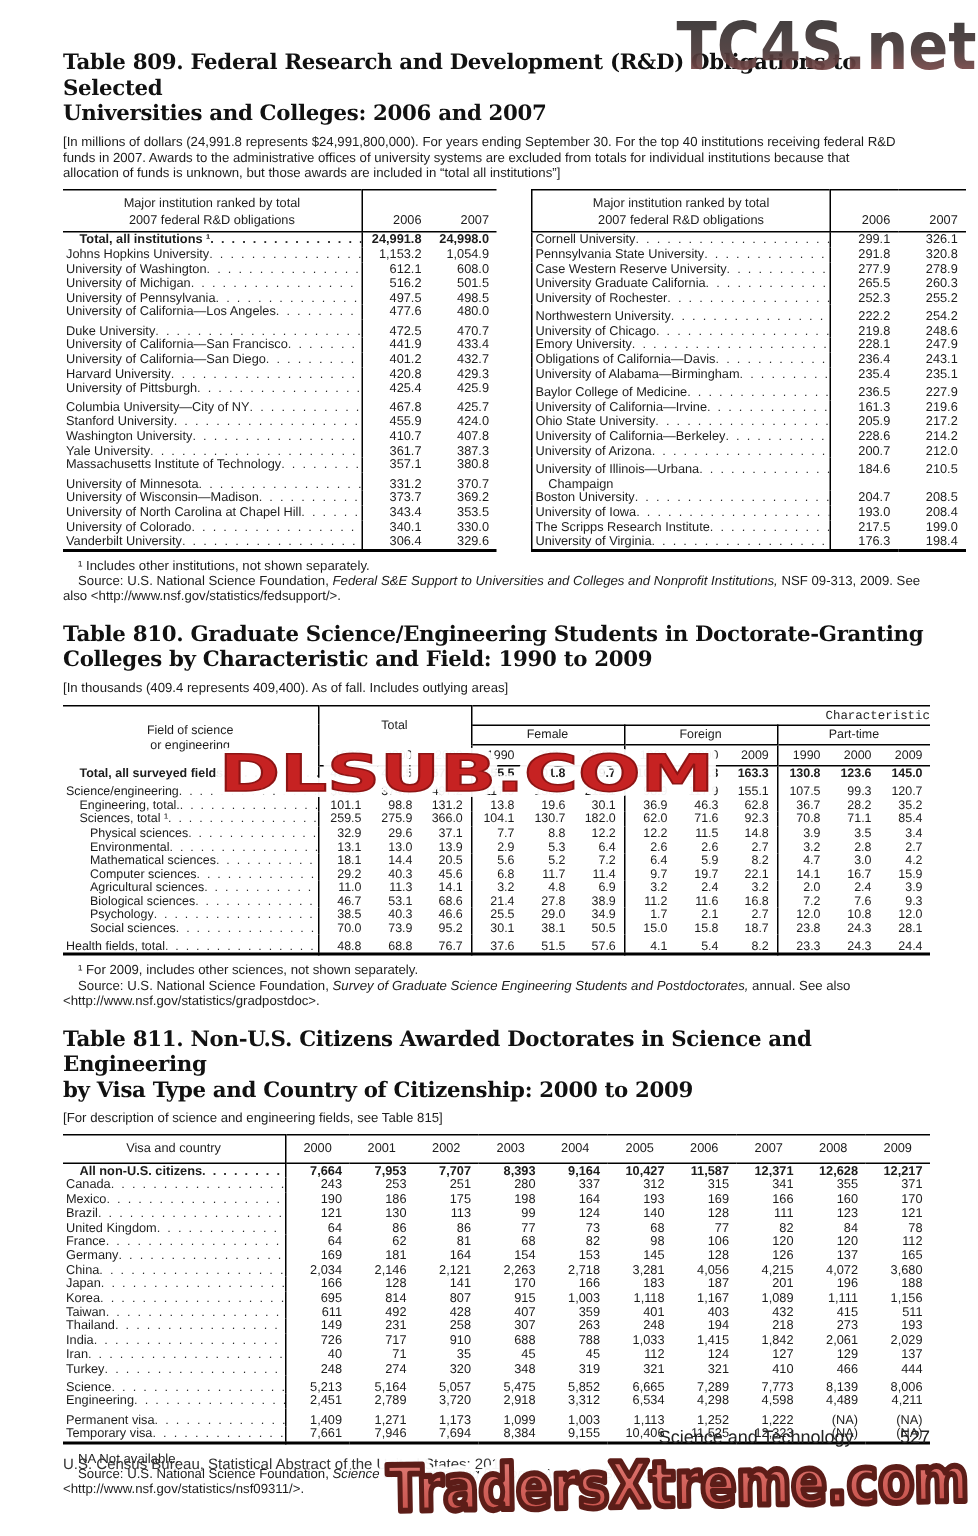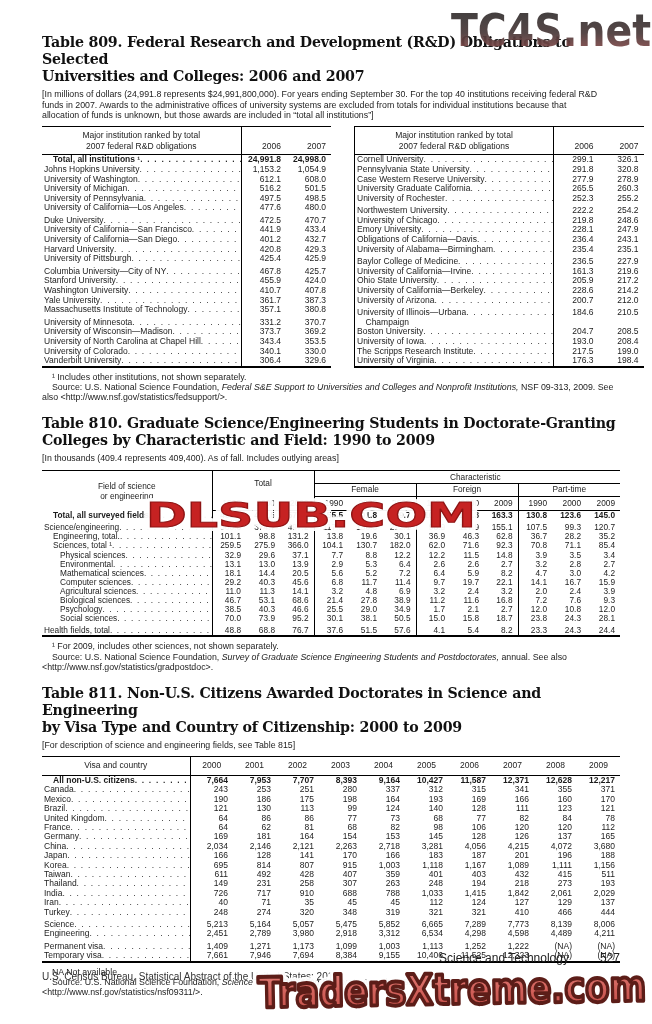--- a/index.html
+++ b/index.html
@@ -40,21 +40,21 @@
   .t809 thead th{border-bottom:1.5px solid #000;}
   .t809 th.inst{white-space:pre-line;text-align:center;padding:3px 0 3px 0;line-height:10.5px;border-right:1px solid #000;}
   .t809 th.yr{text-align:right;padding:0 5px 3px 0;vertical-align:bottom;}
   .t809 td.lbl{border-right:1px solid #000;}
 
   
   .t810{width:578px;font-size:8.3px;line-height:9.1px;}
   .t810 th{font-size:8.3px;}
   .t810 .h-field{white-space:pre-line;text-align:center;vertical-align:middle;border-right:1px solid #000;line-height:10px;}
   .t810 .h-total{text-align:center;vertical-align:middle;border-right:1px solid #000;}
-  .t810 .h-char{text-align:center;border-bottom:1px solid #000;padding:2px 0 1px 16px;}
+  .t810 .h-char{text-align:right;border-bottom:1px solid #000;padding:2px 0 1px 16px;font-family:Liberation Mono, monospace;}
   .t810 .h-grp{text-align:center;border-bottom:1px solid #000;border-left:1px solid #000;padding:1.5px 0;}
   .t810 .h-yr{text-align:right;padding:2px 5px 2px 0;}
   .t810 thead tr:last-child th{border-bottom:1.5px solid #000;}
   .t810 th.gs,.t810 td.gs{border-left:1px solid #000;}
   .t810 td.lbl{border-right:1px solid #000;}
 
   
   .t811{width:578px;font-size:8.5px;line-height:9.4px;}
   .t811 thead th{border-bottom:1.5px solid #000;}
   .t811 .h-label{text-align:center;padding:4px 0;border-right:1px solid #000;}
@@ -1179,21 +1179,21 @@
           </tr>
           <tr>
             <td class="lbl ind0">
               <div class="lw">
                 <span class="t">Engineering</span>
                 <span class="dots"></span>
               </div>
             </td>
             <td class="num">2,451</td>
             <td class="num">2,789</td>
-            <td class="num">3,980</td>
+            <td class="num">3,720</td>
             <td class="num">2,918</td>
             <td class="num">3,312</td>
             <td class="num">6,534</td>
             <td class="num">4,298</td>
             <td class="num">4,598</td>
             <td class="num">4,489</td>
             <td class="num">4,211</td>
           </tr>
           <tr class="gap">
             <td class="lbl ind0">

